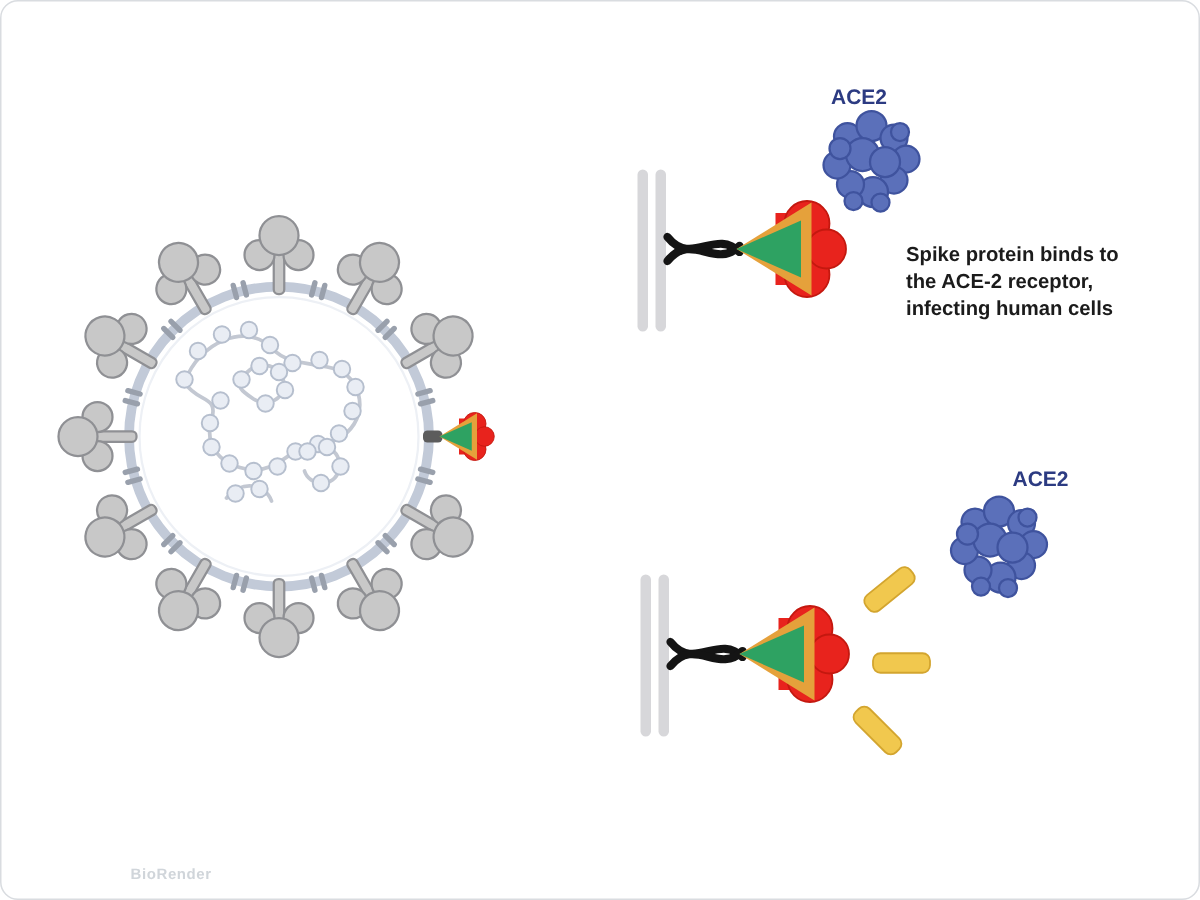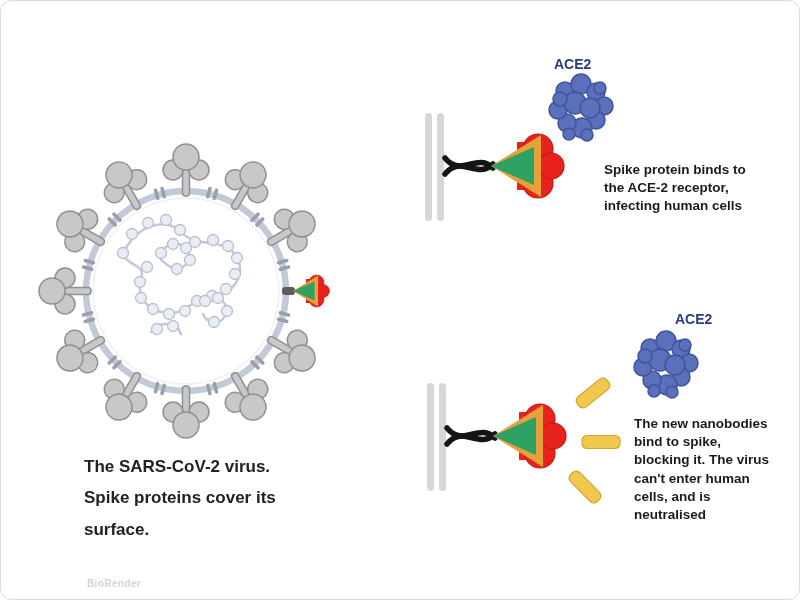--- a/index.html
+++ b/index.html
@@ -168,31 +168,22 @@
       <use href="#spike-bulb" transform="translate(492,435)"></use>
       <g>
         <use href="#nanobody-rod" transform="translate(592,392) rotate(51)"></use>
         <use href="#nanobody-rod" transform="translate(600,441) rotate(90)"></use>
         <use href="#nanobody-rod" transform="translate(584,486) rotate(135)"></use>
       </g>
       <use href="#ace2-blob-shape" transform="translate(665,365)"></use>
     </g>
   </svg>
 
-  <div class="txt virus-caption">The SARS-CoV-2 virus.
-Spike proteins cover its
-surface.</div>
 
   <div class="txt ace2-label ace2-top">ACE2</div>
   <div class="txt side-caption binding-caption">Spike protein binds to
 the ACE-2 receptor,
 infecting human cells</div>
 
   <div class="txt ace2-label ace2-bottom">ACE2</div>
-  <div class="txt side-caption nanobody-caption">The new nanobodies
-bind to spike,
-blocking it. The virus
-can't enter human
-cells, and is
-neutralised</div>
 
   <div class="txt watermark">BioRender</div>
 </div>
 
 </body></html>

